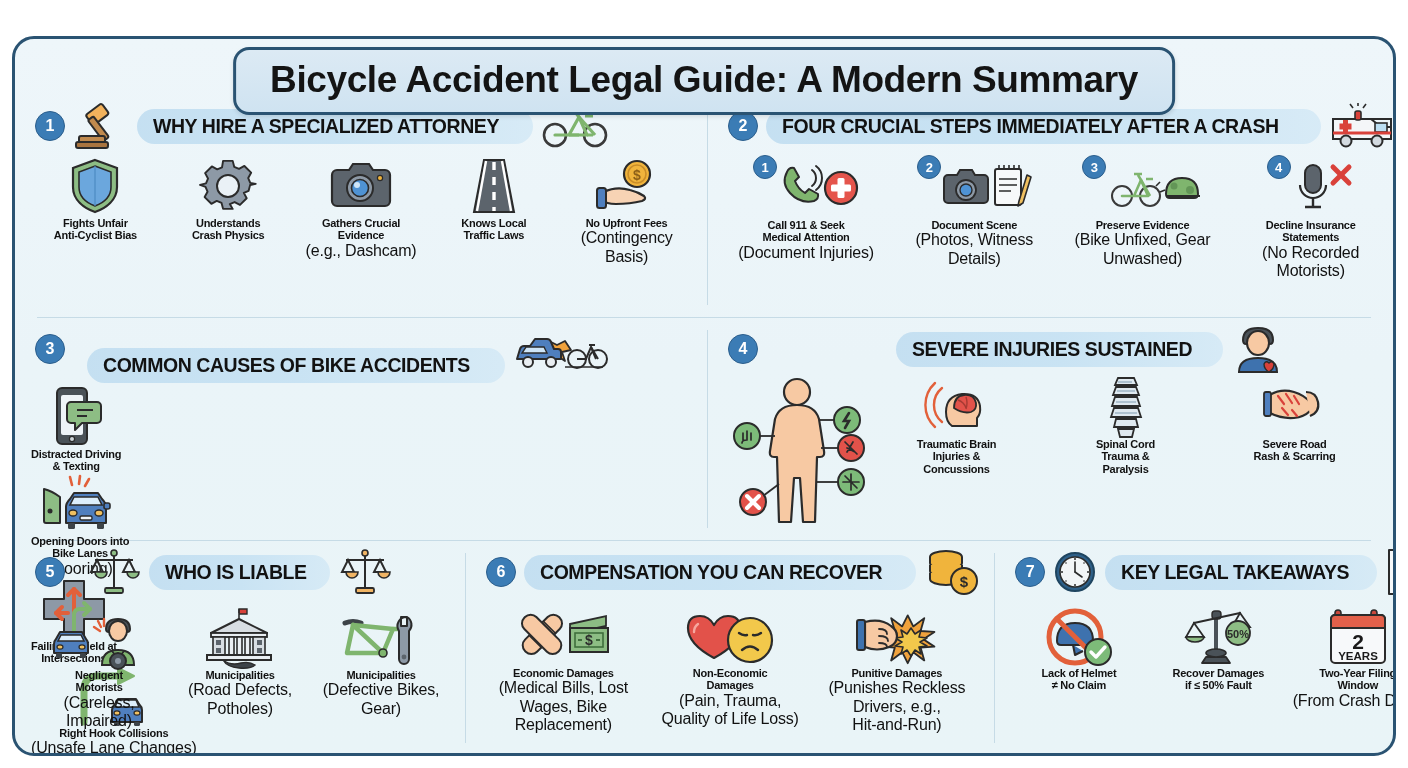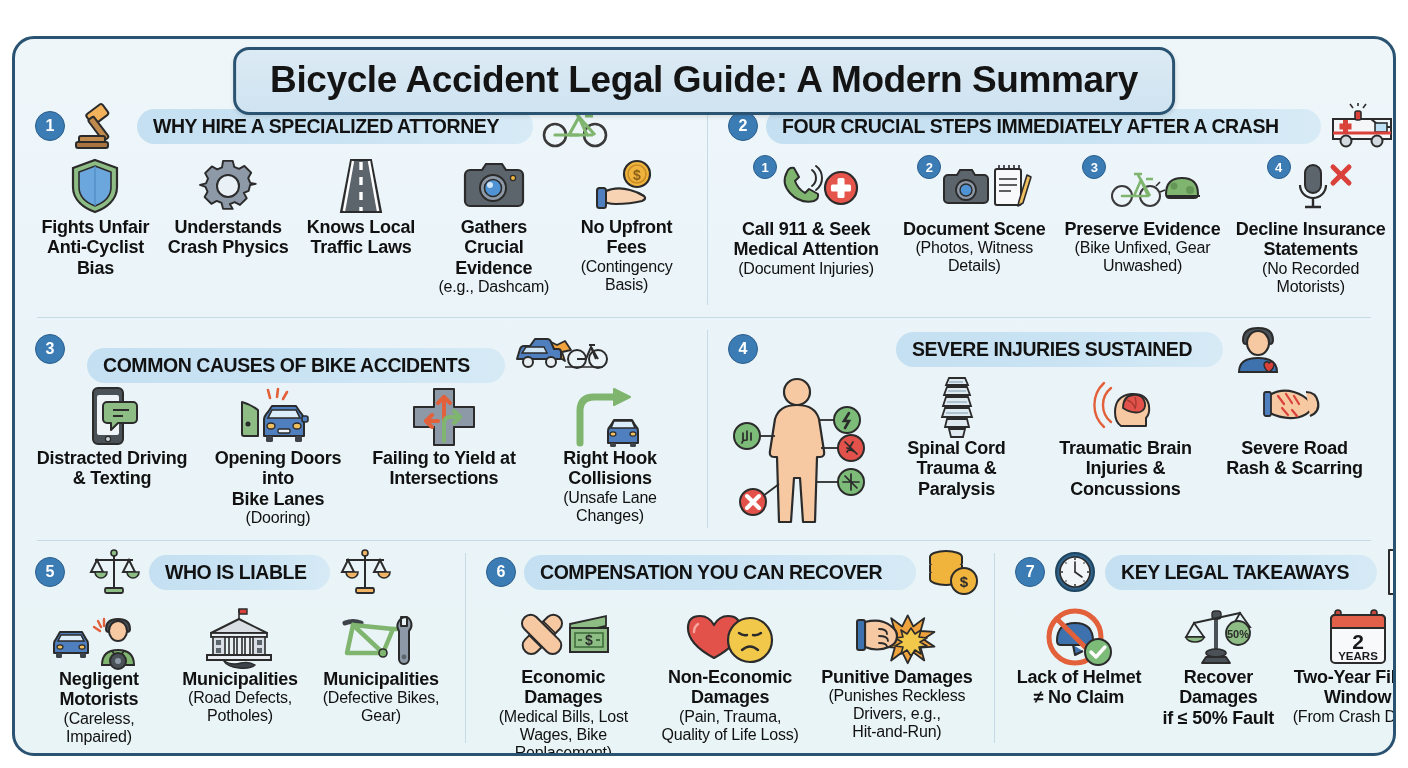--- a/index.html
+++ b/index.html
@@ -84,21 +84,21 @@
     font-family: "Liberation Sans", sans-serif;
   }
   .head-ico { flex: 0 0 auto; display: flex; align-items: center; }
 
   
   .items { display: flex; align-items: flex-start; justify-content: center; gap: 0; padding-top: 4px; }
   .item { flex: 1 1 0; display: flex; flex-direction: column; align-items: center; padding: 0 2px; }
   .item-ico { height: 62px; display: flex; align-items: center; justify-content: center; }
   .lbl {
     text-align: center;
-    font-size: 18px; font-weight: 700; line-height: 1.13;
+    font-size: 11px; font-weight: 700; line-height: 1.13;
     color: #111; letter-spacing: -.25px;
     font-family: "Liberation Sans", sans-serif;
   }
   .sub {
     text-align: center;
     font-size: 16px; font-weight: 400; line-height: 1.13;
     color: #111; letter-spacing: -.2px;
     font-family: "Liberation Sans", sans-serif;
   }
   .numdot {
@@ -185,44 +185,44 @@
                     <path d="M23 3h10l1.6 6.2 5 2.1 5.6-3 7 7-3 5.6 2.1 5L57 27v0l-5.7 1.1v-.2l-.1.1-1.6 6.2-5 2.1 3 5.6-7 7-5.6-3-5 2.1L33 53H23l-1.6-6.2-5-2.1-5.6 3-7-7 3-5.6-2.1-5L-1 28l0 0 6.2-1.6 2.1-5-3-5.6 7-7 5.6 3 5-2.1Z" transform="translate(1 0) scale(.96)"></path>
                   </g>
                   <circle cx="28" cy="28" r="11" fill="#eaf1f6" stroke="#2b2b2b" stroke-width="2"></circle>
                 </svg>
               </div>
               <div class="lbl">Understands<br>Crash Physics</div>
             </div>
 
             <div class="item">
               <div class="item-ico">
+                <svg width="64" height="52" viewBox="0 0 64 52">
+                  <path d="M20 10 l4-6 h16 l4 6 h12 a5 5 0 0 1 5 5 v26 a5 5 0 0 1 -5 5 H8 a5 5 0 0 1 -5 -5 V15 a5 5 0 0 1 5 -5 Z" fill="#5c646c" stroke="#2b2b2b" stroke-width="2.2"></path>
+                  <circle cx="31" cy="28" r="13" fill="#8d99a6" stroke="#2b2b2b" stroke-width="2"></circle>
+                  <circle cx="31" cy="28" r="8.5" fill="#4f93d4" stroke="#2b2b2b" stroke-width="1.6"></circle>
+                  <circle cx="28" cy="25" r="3" fill="#cfe6f8"></circle>
+                  <circle cx="51" cy="18" r="2.6" fill="#f0b43c" stroke="#2b2b2b" stroke-width="1.2"></circle>
+                </svg>
+              </div>
+              <div class="lbl">Gathers Crucial<br>Evidence</div>
+              <div class="sub">(e.g., Dashcam)</div>
+            </div>
+
+            <div class="item">
+              <div class="item-ico">
                 <svg width="54" height="58" viewBox="0 0 54 58">
                   <path d="M17 3 h20 l10 52 h-40 Z" fill="#5c646c" stroke="#2b2b2b" stroke-width="2"></path>
                   <path d="M19 4 L10 54" stroke="#fff" stroke-width="2.4"></path>
                   <path d="M35 4 L44 54" stroke="#fff" stroke-width="2.4"></path>
                   <g stroke="#fff" stroke-width="3.4" stroke-dasharray="8 7">
                       <path d="M27 5 V54"></path>
                     </g>
                 </svg>
               </div>
               <div class="lbl">Knows Local<br>Traffic Laws</div>
-            </div>
-
-            <div class="item">
-              <div class="item-ico">
-                <svg width="64" height="52" viewBox="0 0 64 52">
-                  <path d="M20 10 l4-6 h16 l4 6 h12 a5 5 0 0 1 5 5 v26 a5 5 0 0 1 -5 5 H8 a5 5 0 0 1 -5 -5 V15 a5 5 0 0 1 5 -5 Z" fill="#5c646c" stroke="#2b2b2b" stroke-width="2.2"></path>
-                  <circle cx="31" cy="28" r="13" fill="#8d99a6" stroke="#2b2b2b" stroke-width="2"></circle>
-                  <circle cx="31" cy="28" r="8.5" fill="#4f93d4" stroke="#2b2b2b" stroke-width="1.6"></circle>
-                  <circle cx="28" cy="25" r="3" fill="#cfe6f8"></circle>
-                  <circle cx="51" cy="18" r="2.6" fill="#f0b43c" stroke="#2b2b2b" stroke-width="1.2"></circle>
-                </svg>
-              </div>
-              <div class="lbl">Gathers Crucial<br>Evidence</div>
-              <div class="sub">(e.g., Dashcam)</div>
             </div>
 
             <div class="item">
               <div class="item-ico">
                 <svg width="66" height="56" viewBox="0 0 66 56">
                   <circle cx="43" cy="16" r="13" fill="#f0b43c" stroke="#2b2b2b" stroke-width="2.2"></circle>
                   <circle cx="43" cy="16" r="9" fill="none" stroke="#c98d28" stroke-width="1.6"></circle>
                   <text x="43" y="22" font-size="14" font-weight="700" text-anchor="middle" fill="#8c5f18" font-family="Liberation Sans, sans-serif">$</text>
                   <path d="M10 34 q12 -6 26 -2 q8 2 14 6 q3 3 -2 5 q-12 3 -26 3 q-10 0 -14 -4 Z" fill="#f7d3b4" stroke="#2b2b2b" stroke-width="2.2" stroke-linejoin="round"></path>
                   <rect x="3" y="30" width="9" height="20" rx="2.5" fill="#4f7fbe" stroke="#2b2b2b" stroke-width="2"></rect>
@@ -393,21 +393,21 @@
                   <circle cx="64" cy="36" r="9"></circle>
                     <circle cx="85" cy="36" r="9"></circle>
                   <path d="M64 36 L73 36 L78 24 L83 36"></path>
                     <path d="M78 24 L85 36"></path>
                     <path d="M76 22 h6"></path>
                 </g>
                 <path d="M52 44 h38" stroke="#2b2b2b" stroke-width="1.6"></path>
               </svg>
             </div>
           </div>
-          <div class="items" style="padding-top:12px;">
+          <div class="items" style="padding-top:12px;flex-direction:column;">
             <div class="item">
               <div class="item-ico">
                 <svg width="54" height="62" viewBox="0 0 54 62">
                   <rect x="8" y="2" width="30" height="56" rx="5" fill="#4a5258" stroke="#2b2b2b" stroke-width="2"></rect>
                   <rect x="12" y="9" width="22" height="40" rx="2" fill="#eef4f8"></rect>
                   <circle cx="23" cy="53" r="2.6" fill="#cdd5da" stroke="#2b2b2b" stroke-width="1.2"></circle>
                   <path d="M22 16 h26 a4 4 0 0 1 4 4 v13 a4 4 0 0 1 -4 4 h-15 l-7 7 v-7 h-4 a4 4 0 0 1 -4 -4 V20 a4 4 0 0 1 4 -4 Z" fill="#8dbd84" stroke="#2b2b2b" stroke-width="2" stroke-linejoin="round"></path>
                   <g stroke="#2b2b2b" stroke-width="2">
                       <path d="M28 24 h16"></path>
                       <path d="M28 30 h10"></path>
@@ -524,57 +524,57 @@
                   <path d="M122 68 l12 12 M124 74 l8 4 M130 68 l-6 10"></path>
                   <path d="M122 102 l12 12 M128 100 v16 M120 108 h16"></path>
                 </g>
                 <g stroke="#fff" stroke-width="4" stroke-linecap="round">
                   <path d="M24 122 l12 12"></path>
                     <path d="M36 122 l-12 12"></path>
                 </g>
               </svg>
             </div>
             <div class="items" style="flex:1 1 auto; padding-top:2px;">
+              <div class="item">
+                <div class="item-ico">
+                  <svg width="66" height="58" viewBox="0 0 66 58">
+                    <g fill="none" stroke="#e2603a" stroke-width="2.4" stroke-linecap="round">
+                      <path d="M18 10 a22 22 0 0 0 0 34"></path>
+                        <path d="M11 5 a30 30 0 0 0 0 44"></path>
+                    </g>
+                    <path d="M28 48 q-6-4-6-14 q0-16 16-18 q16-1 18 12 q1 8-3 12 l0 8 Z" fill="#f7c9a3" stroke="#2b2b2b" stroke-width="2" stroke-linejoin="round"></path>
+                    <path d="M30 30 q0-12 10-13 q10-1 12 8 q1 7-5 9 q-8 2-17-4 Z" fill="#e2524a" stroke="#2b2b2b" stroke-width="1.8"></path>
+                    <g fill="none" stroke="#a63a33" stroke-width="1.4">
+                        <path d="M34 22 q6 2 8 8"></path>
+                        <path d="M42 19 q2 6 0 12"></path>
+                      </g>
+                  </svg>
+                </div>
+                <div class="lbl">Traumatic Brain<br>Injuries &amp;<br>Concussions</div>
+              </div>
               <div class="item">
                 <div class="item-ico">
                   <svg width="44" height="62" viewBox="0 0 44 62">
                     <g fill="#dfe9f0" stroke="#2b2b2b" stroke-width="1.8">
                       <path d="M14 2 h16 l3 7 h-22 Z"></path>
                       <path d="M12 11 h20 l3 8 h-26 Z"></path>
                       <path d="M11 21 h22 l3 9 h-28 Z"></path>
                       <path d="M10 32 h24 l3 9 h-30 Z"></path>
                       <path d="M12 43 h20 l2 8 h-24 Z"></path>
                       <path d="M14 53 h16 l-2 8 h-12 Z"></path>
                     </g>
                     <g stroke="#8fa8bb" stroke-width="1.2">
                         <path d="M14 6 h14"></path>
                         <path d="M13 15 h18"></path>
                         <path d="M12 26 h20"></path>
                         <path d="M11 37 h22"></path>
                       </g>
                   </svg>
                 </div>
                 <div class="lbl">Spinal Cord<br>Trauma &amp;<br>Paralysis</div>
-              </div>
-              <div class="item">
-                <div class="item-ico">
-                  <svg width="66" height="58" viewBox="0 0 66 58">
-                    <g fill="none" stroke="#e2603a" stroke-width="2.4" stroke-linecap="round">
-                      <path d="M18 10 a22 22 0 0 0 0 34"></path>
-                        <path d="M11 5 a30 30 0 0 0 0 44"></path>
-                    </g>
-                    <path d="M28 48 q-6-4-6-14 q0-16 16-18 q16-1 18 12 q1 8-3 12 l0 8 Z" fill="#f7c9a3" stroke="#2b2b2b" stroke-width="2" stroke-linejoin="round"></path>
-                    <path d="M30 30 q0-12 10-13 q10-1 12 8 q1 7-5 9 q-8 2-17-4 Z" fill="#e2524a" stroke="#2b2b2b" stroke-width="1.8"></path>
-                    <g fill="none" stroke="#a63a33" stroke-width="1.4">
-                        <path d="M34 22 q6 2 8 8"></path>
-                        <path d="M42 19 q2 6 0 12"></path>
-                      </g>
-                  </svg>
-                </div>
-                <div class="lbl">Traumatic Brain<br>Injuries &amp;<br>Concussions</div>
               </div>
               <div class="item">
                 <div class="item-ico">
                   <svg width="66" height="58" viewBox="0 0 66 58">
                     <path d="M6 18 q12-8 26-4 q10 3 16 10 q4 5 0 9 q-6 6-16 7 q-14 1-26-6 Z" fill="#f7c9a3" stroke="#2b2b2b" stroke-width="2.2" stroke-linejoin="round"></path>
                     <path d="M44 14 q10 0 12 10 q2 10-8 14" fill="#f7c9a3" stroke="#2b2b2b" stroke-width="2.2"></path>
                     <g stroke="#d9413a" stroke-width="2.2" stroke-linecap="round">
                       <path d="M16 18 l6 8"></path>
                         <path d="M24 16 l6 9"></path>
                         <path d="M32 18 l5 8"></path>

